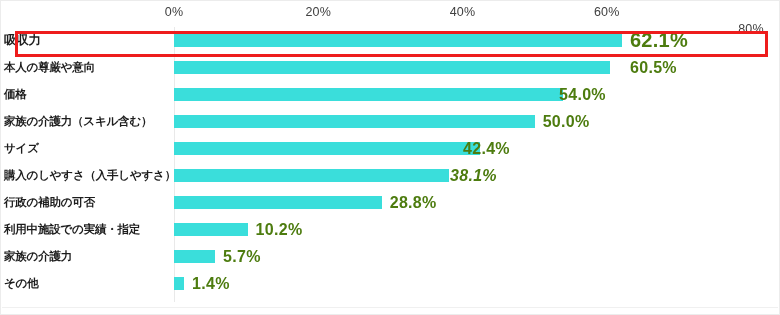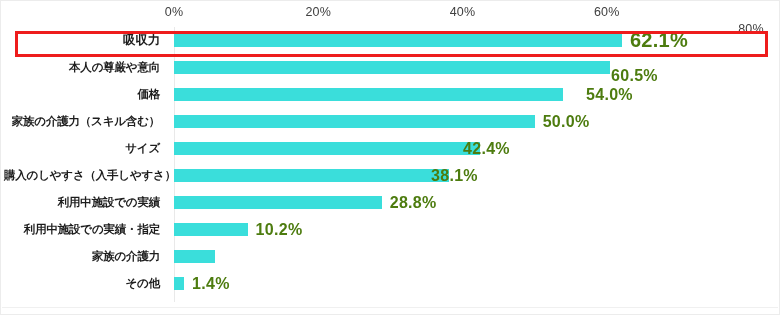--- a/index.html
+++ b/index.html
@@ -69,22 +69,21 @@
     position: relative;
     height: 27px;
   }
   .cat-label {
     position: absolute;
     right: 0;
     top: 0;
     width: 170px;
     height: 27px;
     line-height: 27px;
-    text-align: right;
-    padding-right: 14px;
+    padding-right: 22px;
     box-sizing: border-box;
     font-size: 11.5px;
     font-weight: bold;
     color: #1d1d1d;
     white-space: nowrap;
     letter-spacing: -.2px;
   }
   .bar {
     position: absolute;
     top: 7px;
@@ -144,55 +143,56 @@
 
   <div class="rows">
       <div class="row highlight">
         <div class="cat-label" style="right: 607px;">吸収力</div>
         <div class="bar" style="left: 173px; width: 447.896px; background: rgb(58, 222, 219);"></div>
         <div class="val-label" style="left: 628.896px;">62.1%</div>
       </div>
       <div class="row">
         <div class="cat-label" style="right: 607px;">本人の尊厳や意向</div>
         <div class="bar" style="left: 173px; width: 436.356px; background: rgb(58, 222, 219);"></div>
-        <div class="val-label" style="left: 610px; margin-top: 8px;">60.5%</div>
+        <div class="val-label" style="left: 629px;">60.5%</div>
       </div>
       <div class="row">
         <div class="cat-label" style="right: 607px;">価格</div>
         <div class="bar" style="left: 173px; width: 389.475px; background: rgb(58, 222, 219);"></div>
-        <div class="val-label" style="left: 585px;">54.0%</div>
+        <div class="val-label" style="left: 558px;">54.0%</div>
       </div>
       <div class="row">
         <div class="cat-label" style="right: 607px;">家族の介護力（スキル含む）</div>
         <div class="bar" style="left: 173px; width: 360.625px; background: rgb(58, 222, 219);"></div>
         <div class="val-label" style="left: 541.625px; text-align: center;">50.0%</div>
       </div>
       <div class="row">
         <div class="cat-label" style="right: 607px;">サイズ</div>
         <div class="bar" style="left: 173px; width: 305.81px; background: rgb(58, 222, 219);"></div>
         <div class="val-label" style="left: 462px;">42.4%</div>
       </div>
       <div class="row">
         <div class="cat-label" style="right: 607px;">購入のしやすさ（入手しやすさ）</div>
         <div class="bar" style="left: 173px; width: 274.796px; background: rgb(58, 222, 219);"></div>
-        <div class="val-label" style="left: 430px;">38.1%</div>
-      </div>
-      <div class="row">
-        <div class="cat-label" style="right: 607px;">利用中施設での実績</div>
+        <div class="val-label" style="left: 449px; font-style: italic;">38.1%</div>
+      </div>
+      <div class="row">
+        <div class="cat-label" style="right: 607px;">行政の補助の可否</div>
         <div class="bar" style="left: 173px; width: 207.72px; background: rgb(58, 222, 219);"></div>
         <div class="val-label" style="left: 388.72px;">28.8%</div>
       </div>
       <div class="row">
         <div class="cat-label" style="right: 607px;">利用中施設での実績・指定</div>
         <div class="bar" style="left: 173px; width: 73.5675px; background: rgb(58, 222, 219);"></div>
         <div class="val-label" style="left: 254.567px;">10.2%</div>
       </div>
       <div class="row">
         <div class="cat-label" style="right: 607px;">家族の介護力</div>
         <div class="bar" style="left: 173px; width: 41.1112px; background: rgb(58, 222, 219);"></div>
+        <div class="val-label" style="left: 222.111px;">5.7%</div>
       </div>
       <div class="row">
         <div class="cat-label" style="right: 607px;">その他</div>
         <div class="bar" style="left: 173px; width: 10.0975px; background: rgb(58, 222, 219);"></div>
         <div class="val-label" style="left: 191.097px;">1.4%</div>
       </div>
     </div>
 
   <div class="highlight-box" style="border-color: rgb(238, 28, 28);"></div>
 

